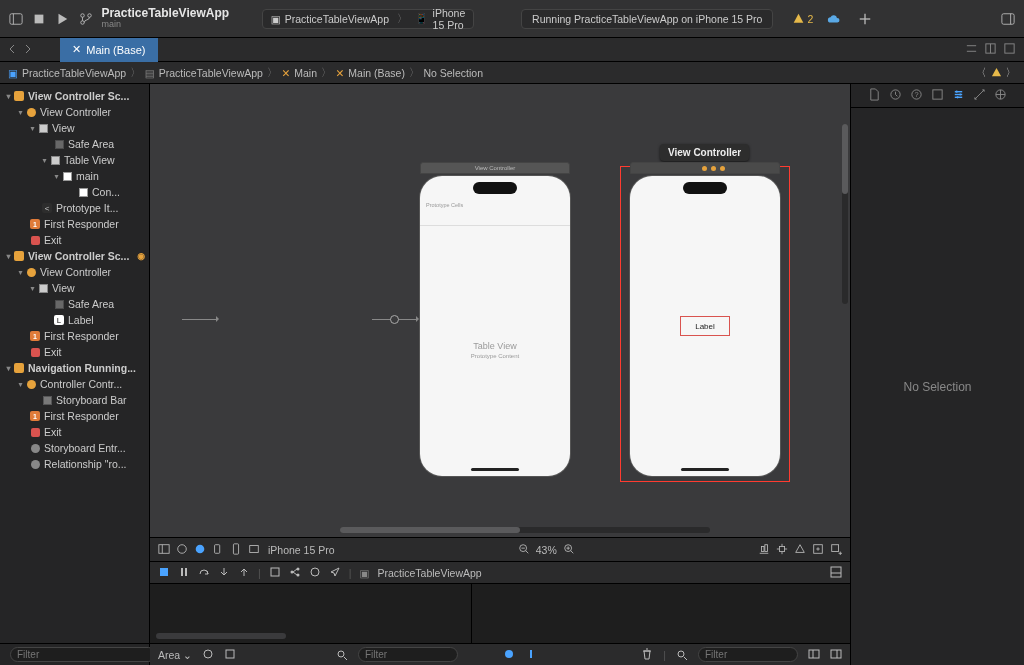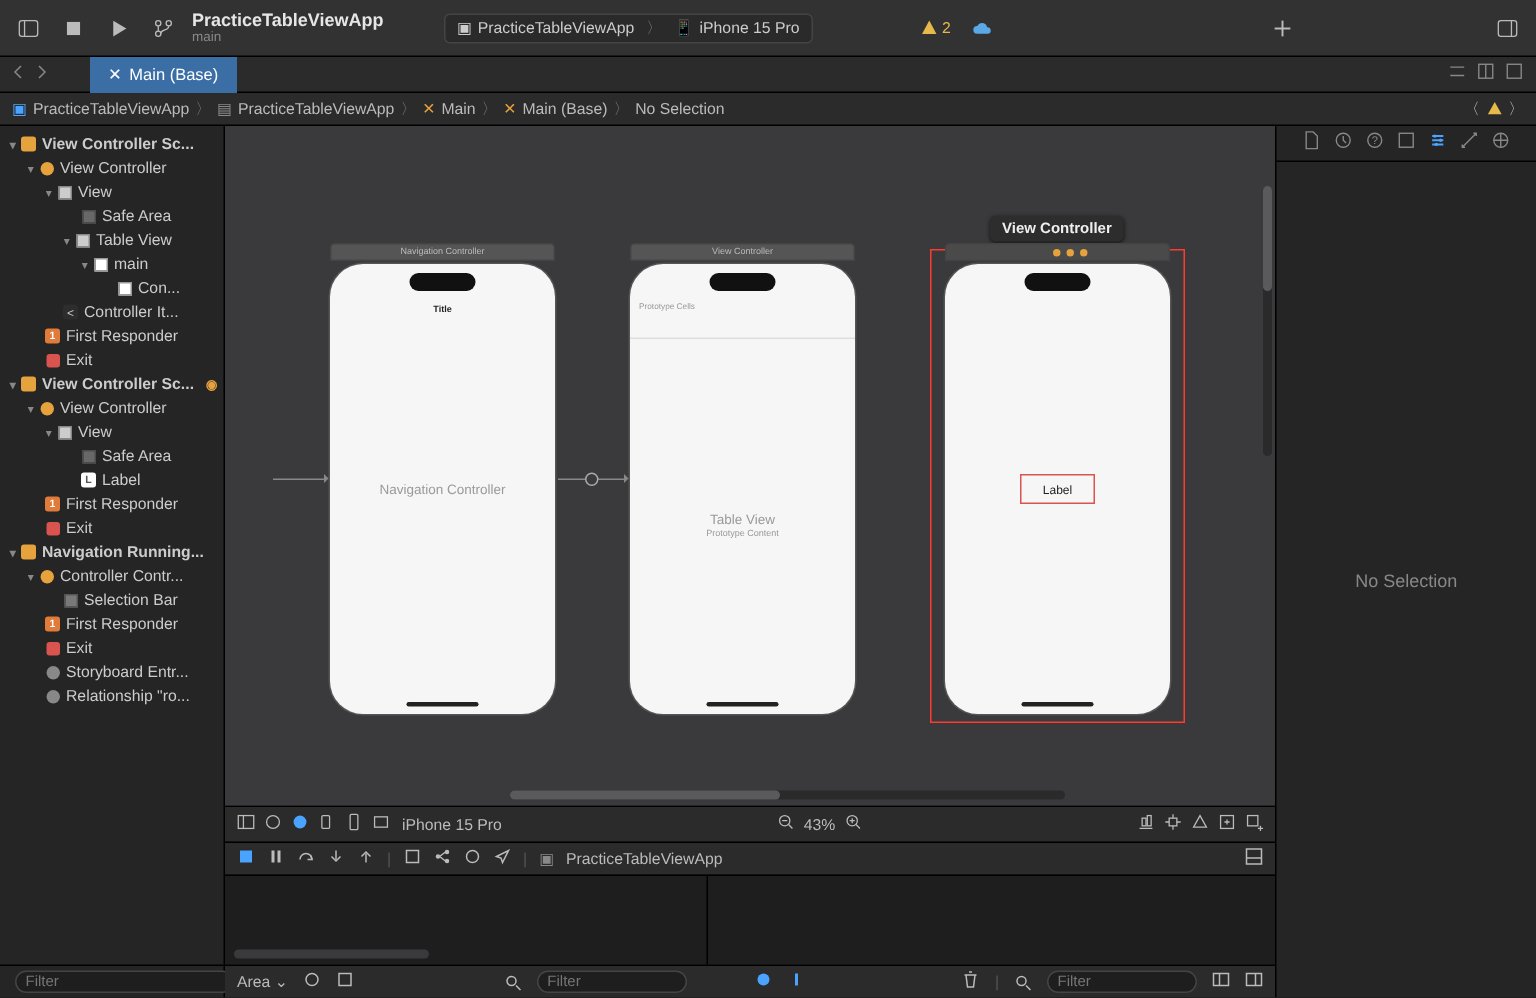--- a/index.html
+++ b/index.html
@@ -153,20 +153,23 @@
   </div>
   <div style="width:24px"></div>
   <div class="scheme-pill">
     <span>▣</span>
     <span>PracticeTableViewApp</span>
     <span class="sep">〉</span>
     <span>📱</span>
     <span>iPhone 15 Pro</span>
   </div>
   <div style="width:44px"></div>
+  <div class="status-pill">
+    <span>Running PracticeTableViewApp on iPhone 15 Pro</span>
+  </div>
   <div class="warn-badge">
     <svg viewBox="0 0 16 16">
         <polygon points="8,1 15,14 1,14" fill="#e6b94a"></polygon>
       </svg>
     <span>2</span>
   </div>
   <div class="cloud">
       <svg viewBox="0 0 16 12">
         <path d="M4 10a3 3 0 010-6 4 4 0 017.5 1A2.5 2.5 0 0112 10z" fill="currentColor"></path>
       </svg>
@@ -288,21 +291,21 @@
           <span class="ic">
             <span class="ic-cell"></span>
           </span>
           <span>Con...</span>
         </div>
       <div class="ntrow" style="padding-left:32px">
           <span class="disc"></span>
           <span class="ic">
             <span class="ic-nav">&lt;</span>
           </span>
-          <span>Controller It...</span>
+          <span>Prototype It...</span>
         </div>
       <div class="ntrow" style="padding-left:20px">
           <span class="disc"></span>
           <span class="ic">
             <span class="ic-first">1</span>
           </span>
           <span>First Responder</span>
         </div>
       <div class="ntrow" style="padding-left:20px">
           <span class="disc"></span>
@@ -375,21 +378,21 @@
           <span class="ic">
             <span class="ic-vc"></span>
           </span>
           <span>Controller Contr...</span>
         </div>
       <div class="ntrow" style="padding-left:32px">
           <span class="disc"></span>
           <span class="ic">
             <span class="ic-view" style="opacity:.5"></span>
           </span>
-          <span>Selection Bar</span>
+          <span>Storyboard Bar</span>
         </div>
       <div class="ntrow" style="padding-left:20px">
           <span class="disc"></span>
           <span class="ic">
             <span class="ic-first">1</span>
           </span>
           <span>First Responder</span>
         </div>
       <div class="ntrow" style="padding-left:20px">
           <span class="disc"></span>
@@ -419,33 +422,20 @@
           <line x1="8" y1="8" x2="11" y2="11" stroke="currentColor"></line>
         </svg>
       <input placeholder="Filter" style="">
     </div>
   </div>
 
   <div class="center">
     <div class="canvas-wrap">
       <div class="canvas">
 
-        <div class="phone" style="left:70px; top:92px">
-          <div class="scene-title">
-              <span>Navigation Controller</span>
-            </div>
-          <div class="phone-body">
-            <div class="notch"></div>
-            <div class="ph-nav-title">Title</div>
-            <div class="ph-center-txt">
-                <div class="big">Navigation Controller</div>
-              </div>
-            <div class="home-ind"></div>
-          </div>
-        </div>
 
         <div class="phone" style="left:270px; top:92px">
           <div class="scene-title">
               <span>View Controller</span>
             </div>
           <div class="phone-body">
             <div class="notch"></div>
             <div class="proto-hdr">Prototype Cells</div>
             <div class="proto-cell"></div>
             <div class="ph-center-txt" style="top:58%">

